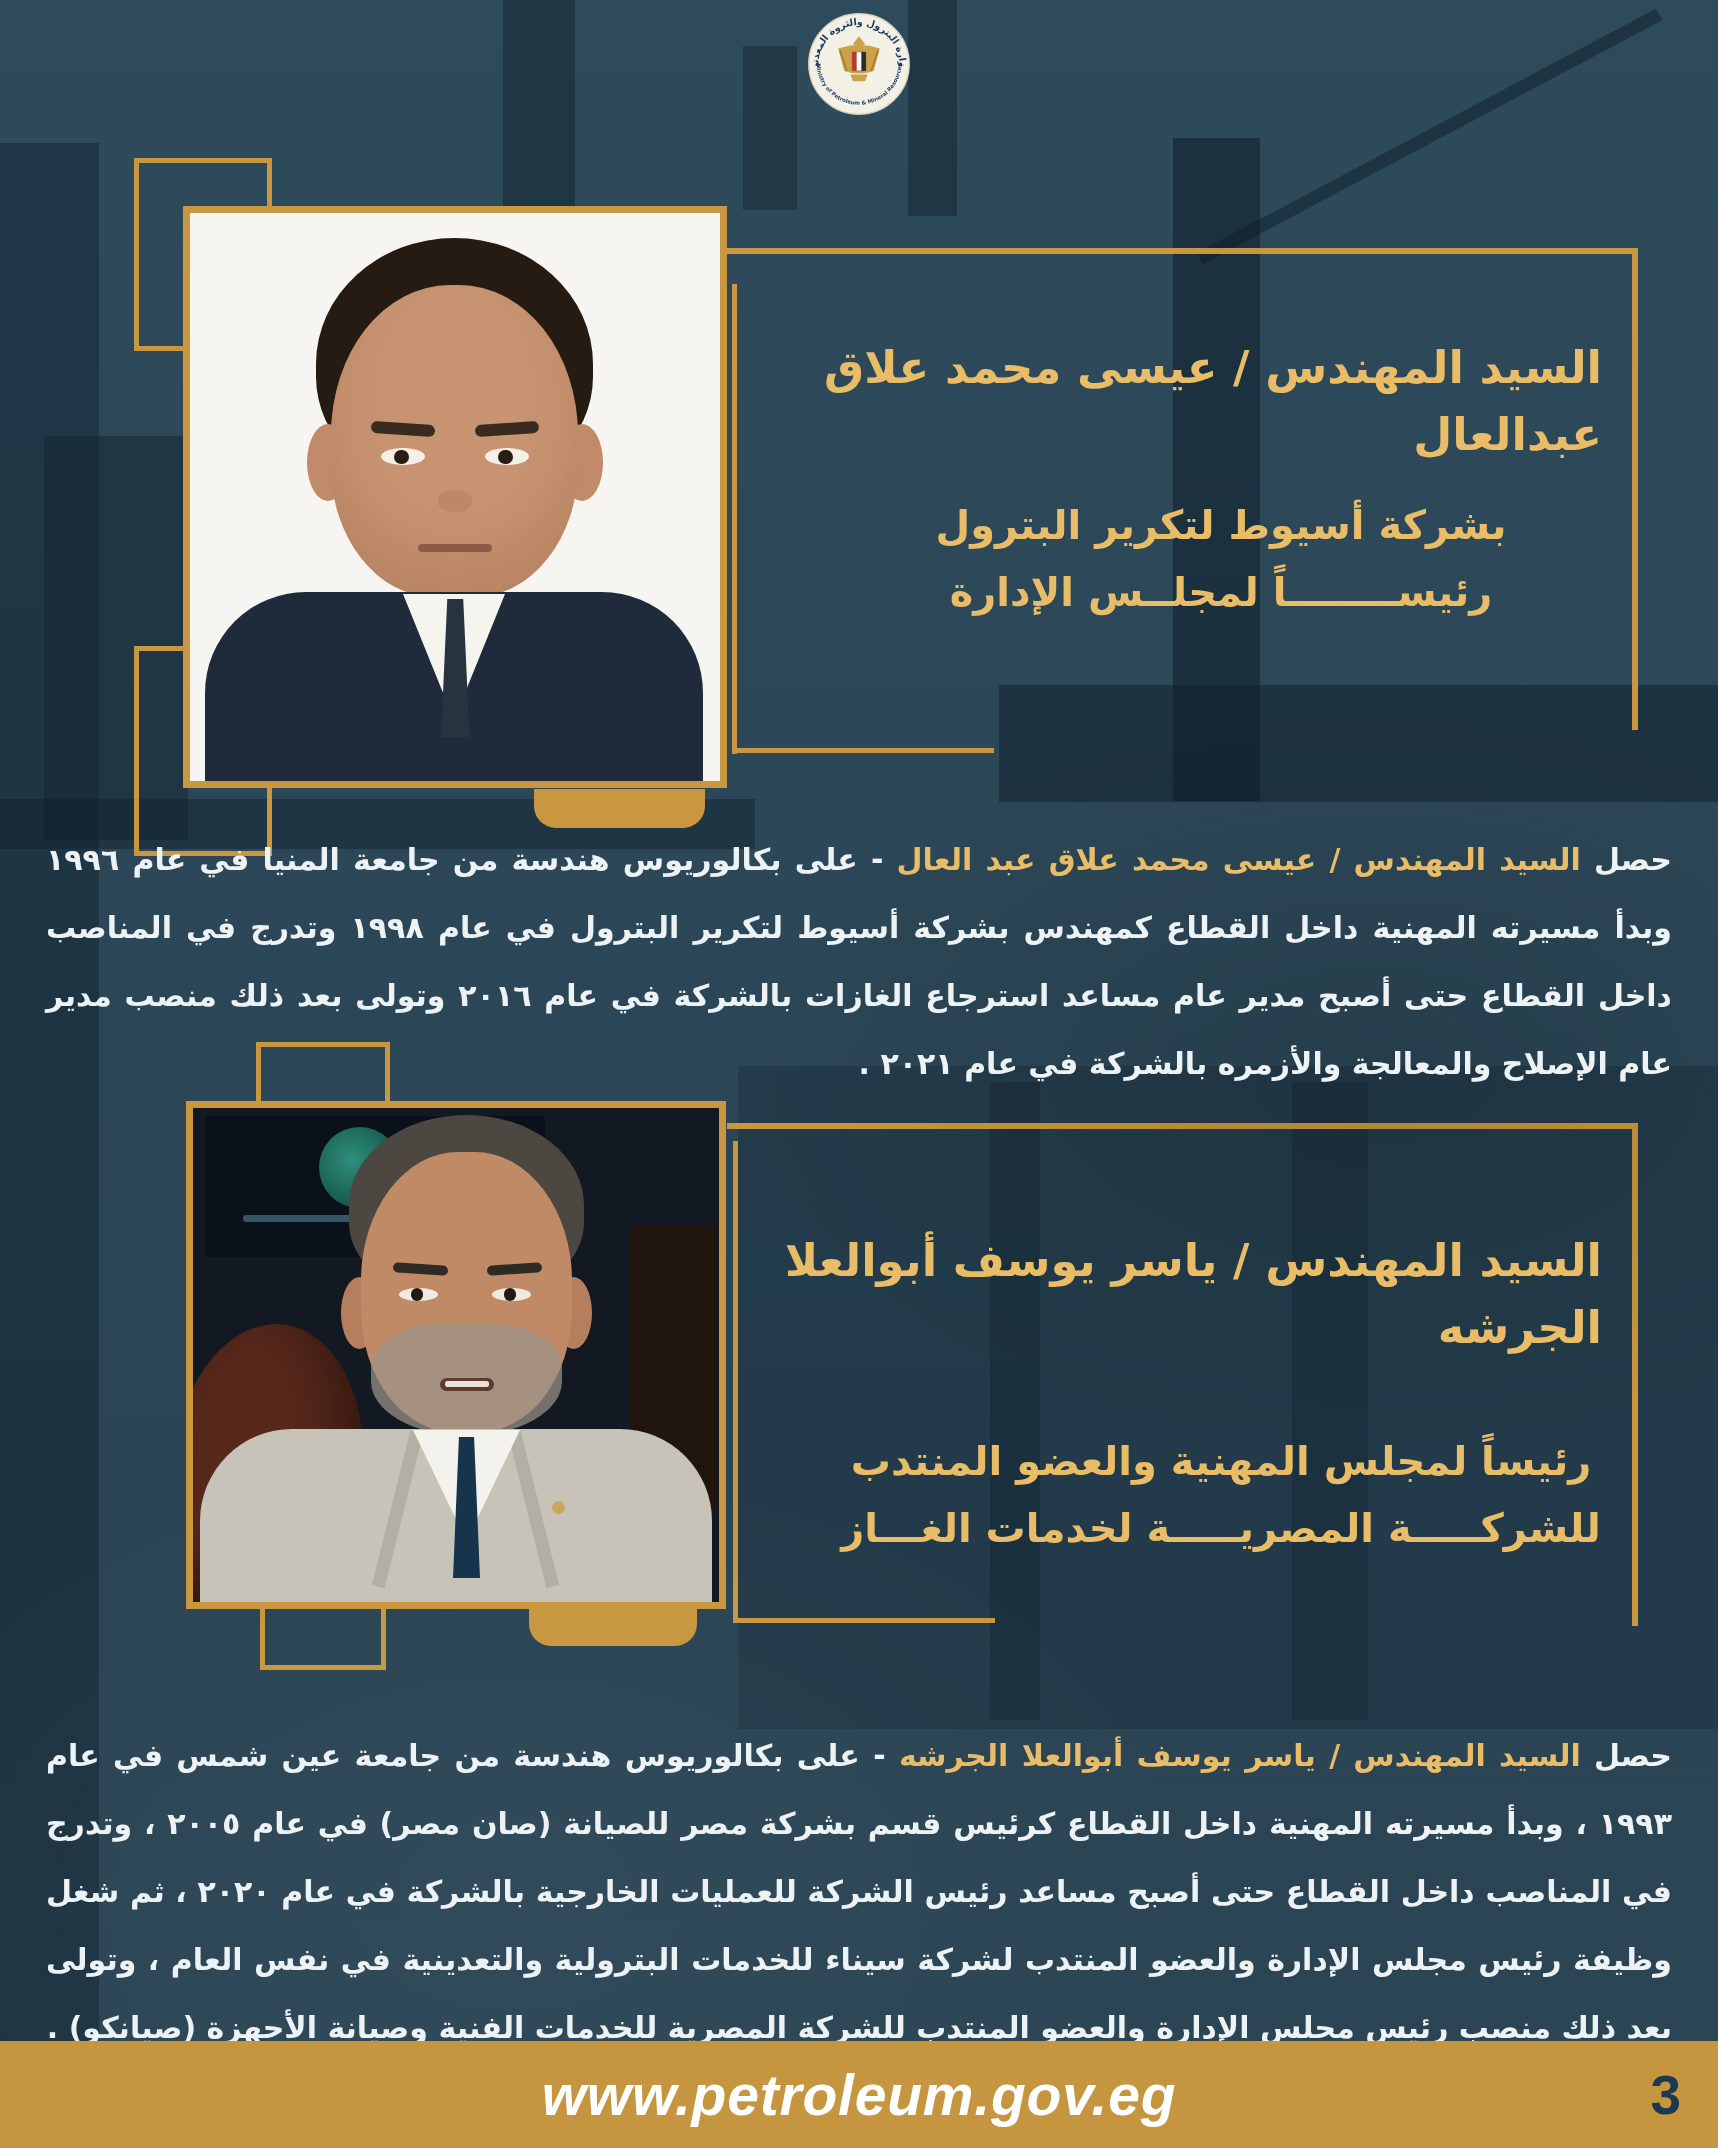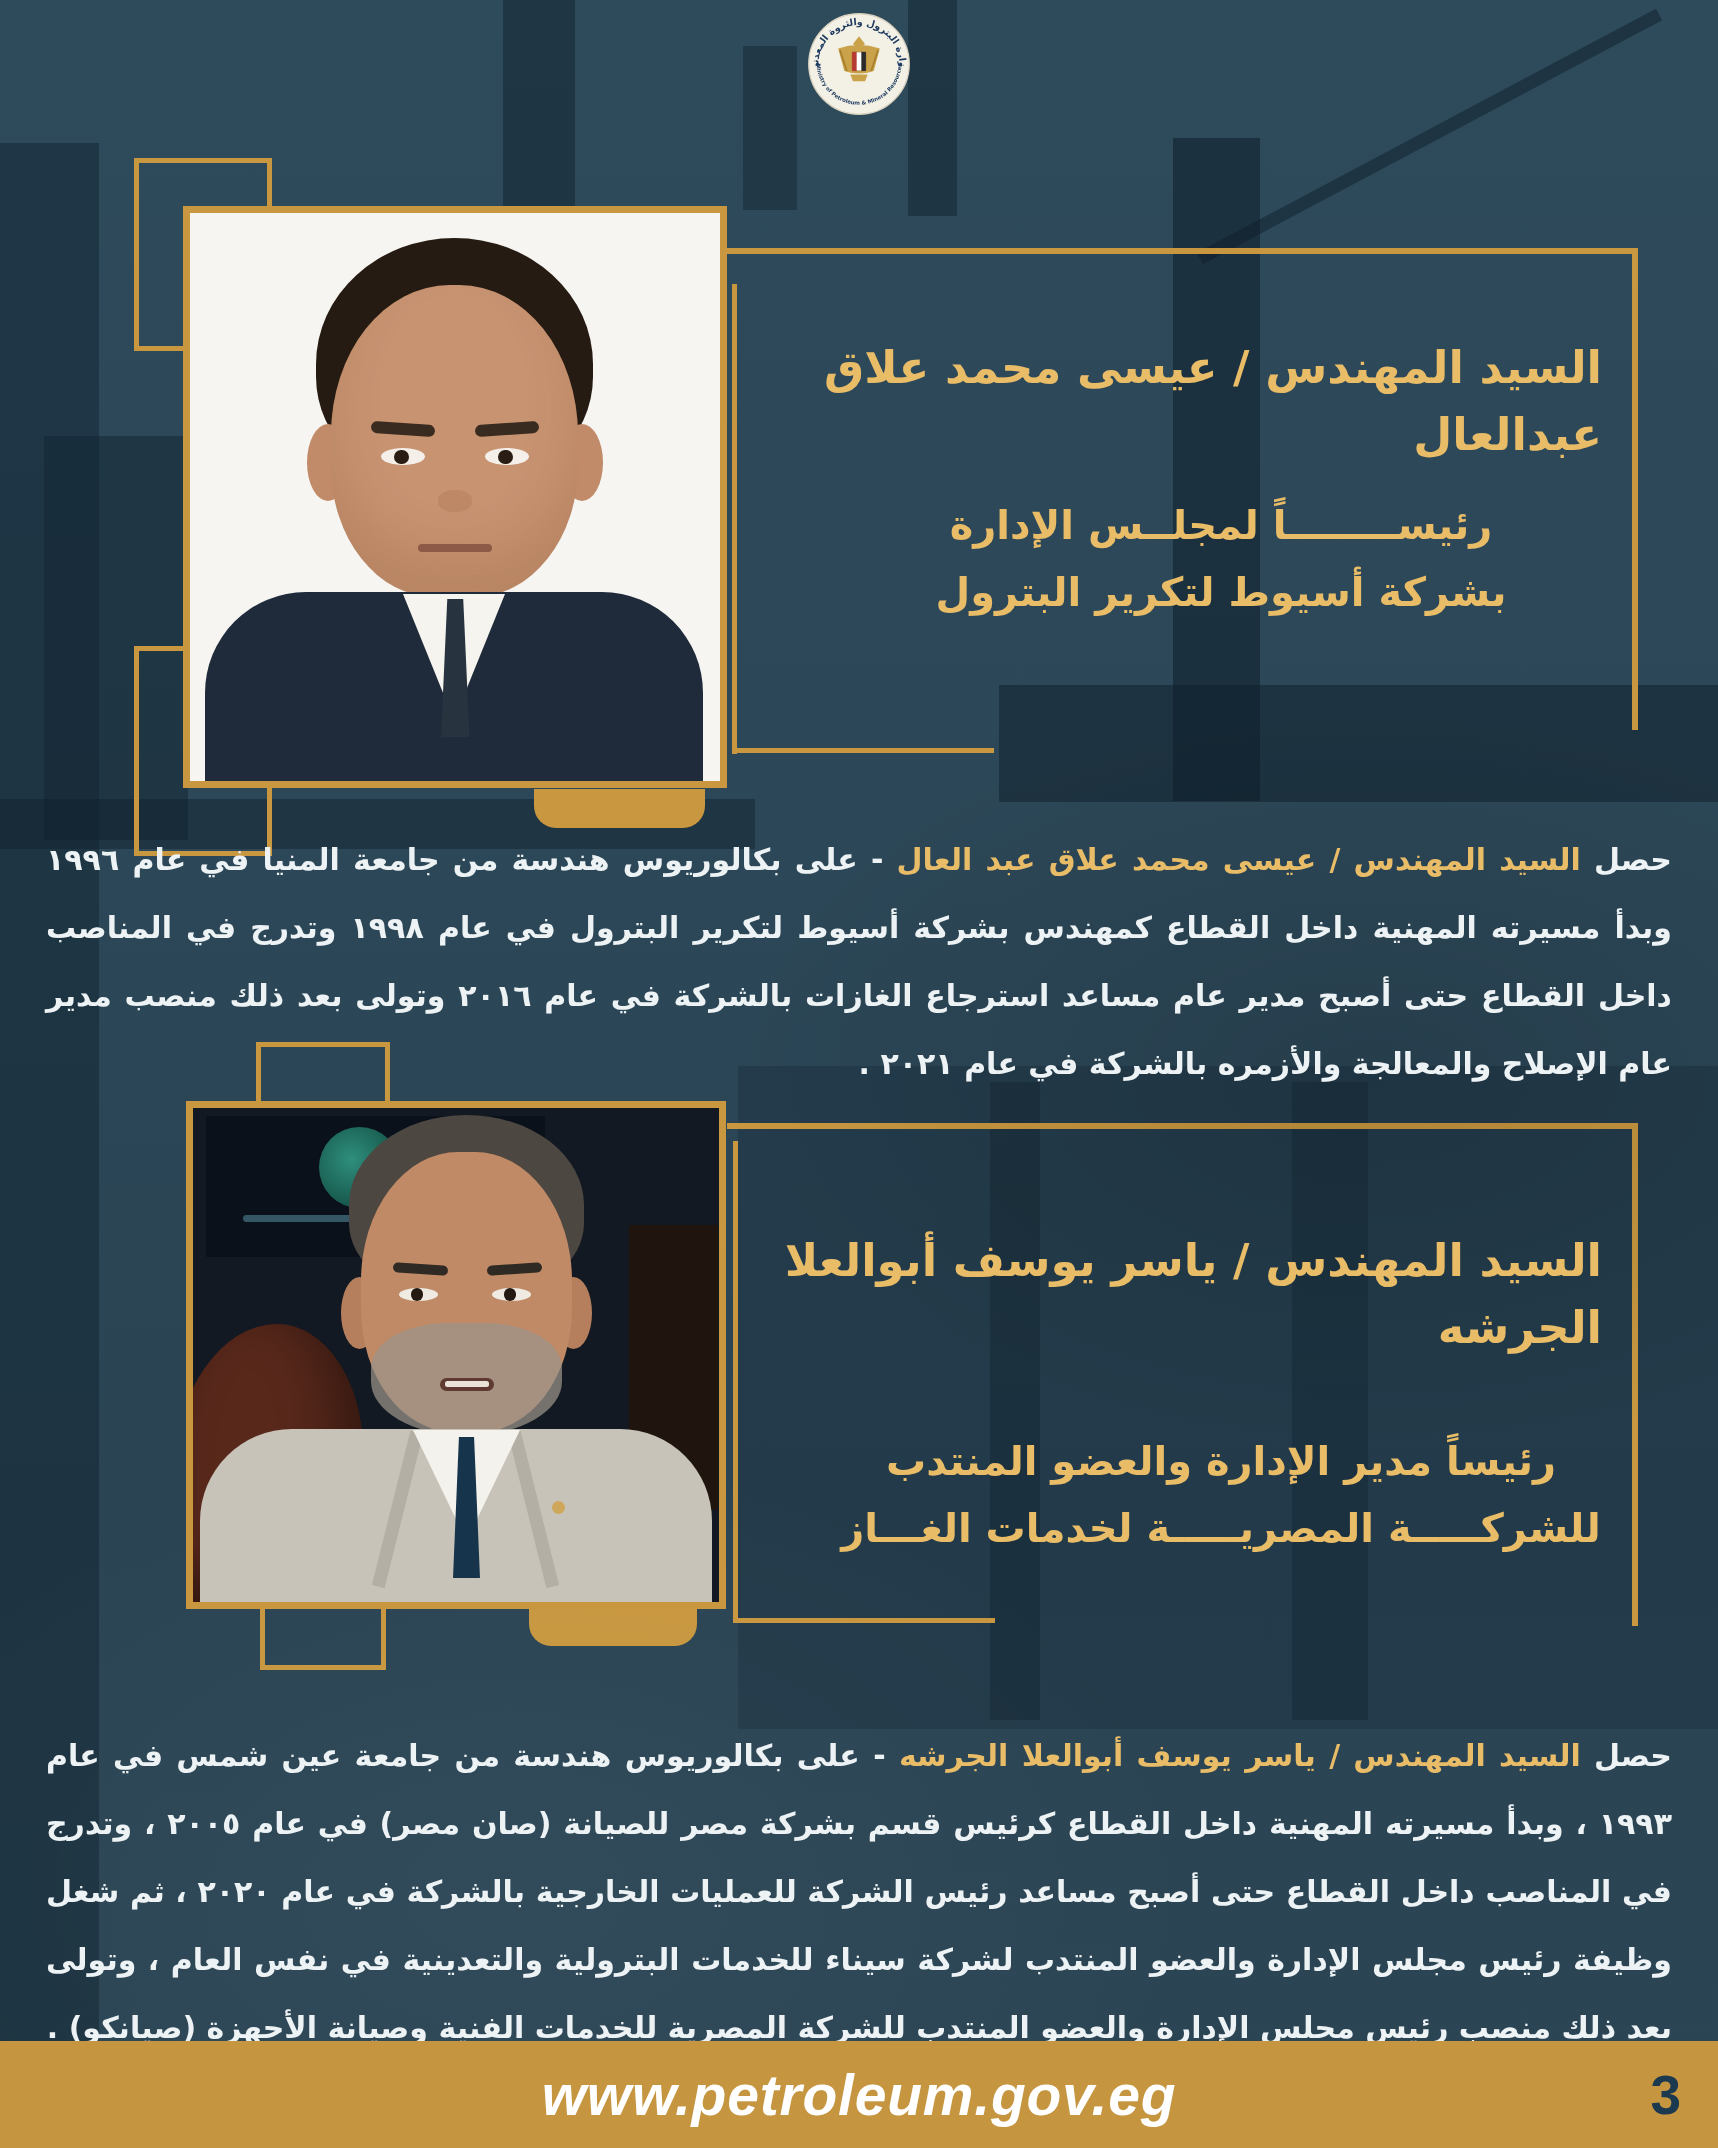--- a/index.html
+++ b/index.html
@@ -177,22 +177,22 @@
       <div class="m1-mouth"></div>
       <div class="m1-suit"></div>
       <div class="m1-shirt"></div>
       <div class="m1-tie"></div>
     </div>
   </div>
   <div class="tab" style="left:534px; top:789px; width:171px; height:39px;"></div>
 
   <div class="name" style="left:738px; top:334px; width:864px;">السيد المهندس / عيسى محمد علاق عبدالعال</div>
   <div class="title-block" style="left:839px; top:492px; width:764px;">
+    <div>بشركة أسيوط لتكرير البترول</div>
     <div>رئيســــــــاً لمجلــس الإدارة</div>
-    <div>بشركة أسيوط لتكرير البترول</div>
   </div>
 
   <div class="bio" style="left:46px; top:826px; width:1626px;">
     <span>حصل </span><span class="hl">السيد المهندس / عيسى محمد علاق عبد العال</span><span> - على بكالوريوس هندسة من جامعة المنيا في عام ١٩٩٦ وبدأ مسيرته المهنية داخل القطاع كمهندس بشركة أسيوط لتكرير البترول في عام ١٩٩٨ وتدرج في المناصب داخل القطاع حتى أصبح مدير عام مساعد استرجاع الغازات بالشركة في عام ٢٠١٦ وتولى بعد ذلك منصب مدير عام الإصلاح والمعالجة والأزمره بالشركة في عام ٢٠٢١ .</span>
   </div>
 
   <div class="bracket" style="left:256px; top:1042px; width:134px; height:185px;"></div>
   <div class="bracket" style="left:260px; top:1502px; width:126px; height:168px;"></div>
 
   <div class="goldline" style="left:727px; top:1123px; width:911px; height:5.9px;"></div>
@@ -230,21 +230,21 @@
       <div class="m2-lapel-r"></div>
       <div class="m2-shirt"></div>
       <div class="m2-tie"></div>
       <div class="m2-pin"></div>
     </div>
   </div>
   <div class="tab" style="left:529px; top:1609px; width:168px; height:37px;"></div>
 
   <div class="name" style="left:738px; top:1227px; width:864px;">السيد المهندس / ياسر يوسف أبوالعلا الجرشه</div>
   <div class="title-block" style="left:839px; top:1428px; width:764px;">
-    <div>رئيساً مدير الإدارة والعضو المنتدب</div>
+    <div>رئيساً لمجلس المهنية والعضو المنتدب</div>
     <div>للشركـــــة المصريـــــة لخدمات الغـــاز</div>
   </div>
 
   <div class="bio" style="left:46px; top:1722px; width:1626px;">
     <span>حصل </span><span class="hl">السيد المهندس / ياسر يوسف أبوالعلا الجرشه</span><span> - على بكالوريوس هندسة من جامعة عين شمس في عام ١٩٩٣ ، وبدأ مسيرته المهنية داخل القطاع كرئيس قسم بشركة مصر للصيانة (صان مصر) في عام ٢٠٠٥ ، وتدرج في المناصب داخل القطاع حتى أصبح مساعد رئيس الشركة للعمليات الخارجية بالشركة في عام ٢٠٢٠ ، ثم شغل وظيفة رئيس مجلس الإدارة والعضو المنتدب لشركة سيناء للخدمات البترولية والتعدينية في نفس العام ، وتولى بعد ذلك منصب رئيس مجلس الإدارة والعضو المنتدب للشركة المصرية للخدمات الفنية وصيانة الأجهزة (صيانكو) .</span>
   </div>
 
   <div class="footer">
     <span class="footer-url">www.petroleum.gov.eg</span>
     <span class="footer-page">3</span>

